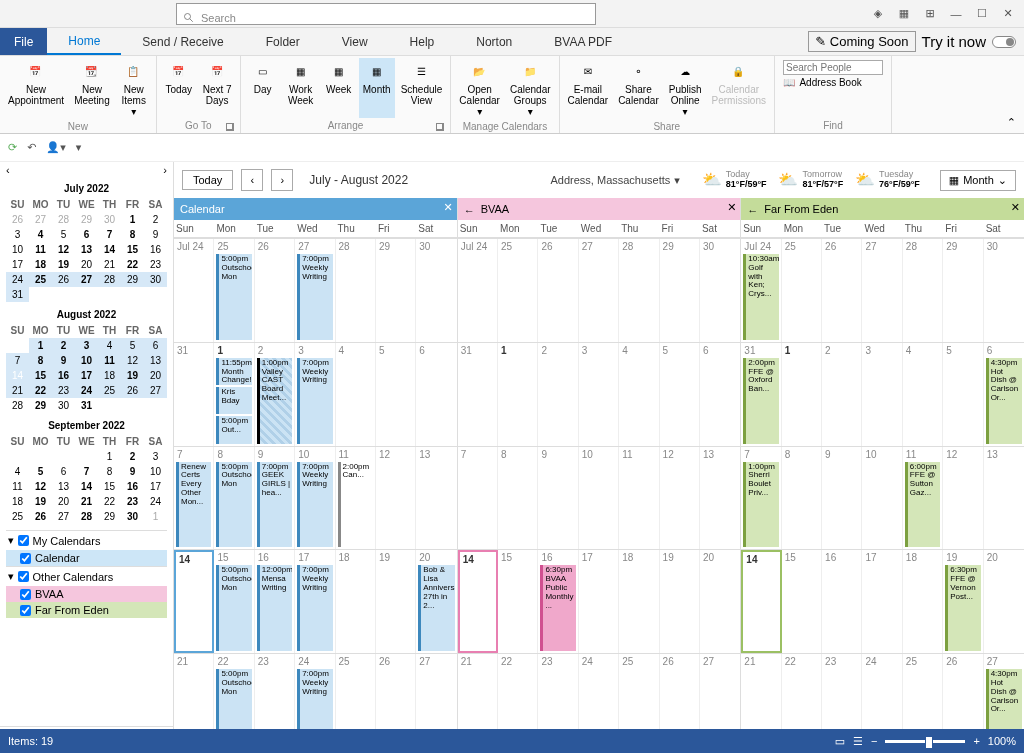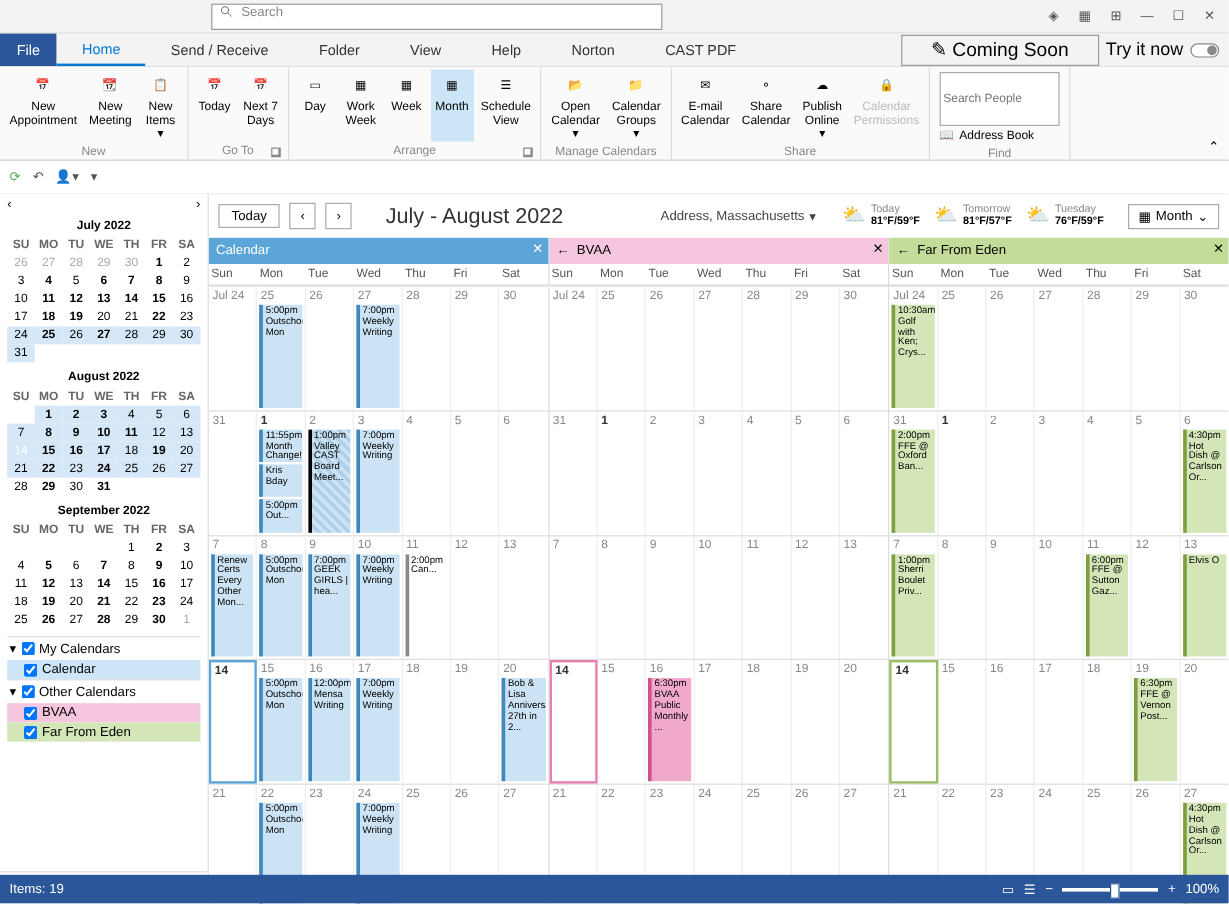--- a/index.html
+++ b/index.html
@@ -1,40 +1,40 @@
 <!DOCTYPE html>
 <html><head>
 <meta charset="utf-8">
 <style>
 *{box-sizing:border-box;margin:0;padding:0;font-family:'Segoe UI',Arial,sans-serif}
 body{width:1024px;height:753px;background:#fff;font-size:11px;overflow:hidden;position:relative}
 .titlebar{height:28px;background:#f3f3f3;display:flex;align-items:center;border-bottom:1px solid #ddd}
-.searchbox{margin-left:176px;width:376px;height:22px;border:1px solid #999;display:flex;align-items:flex-start;padding:0 6px;background:#fff}
+.searchbox{margin-left:176px;width:420px;height:22px;border:1px solid #999;display:flex;align-items:flex-end;padding:0 6px;background:#fff}
 .searchbox svg{width:12px;height:12px;margin-right:6px}
 .winctrls{margin-left:auto;display:flex;align-items:center;gap:2px;padding-right:4px}
 .winctrls .ic{width:24px;height:24px;display:flex;align-items:center;justify-content:center;color:#555}
 .tabbar{height:28px;display:flex;align-items:center;background:#f3f3f3;border-bottom:1px solid #ddd;font-size:12px}
 .filetab{background:#2b579a;color:#fff;padding:13px 14px;height:100%;display:flex;align-items:center}
 .tab{padding:5px 21px;color:#333;cursor:pointer}
 .tab.active{color:#0078d4;border-bottom:2px solid #0078d4}
 .tb-right{margin-left:auto;display:flex;align-items:center;gap:6px;padding-right:8px}
-.coming{border:1px solid #999;padding:2px 24px;font-size:16px}
+.coming{border:1px solid #999;padding:2px 6px;font-size:13px}
 .tryit{font-size:15px}
 .toggle{display:inline-block;width:24px;height:12px;border:1px solid #888;border-radius:6px;position:relative;background:#fff}
 .toggle::after{content:'';position:absolute;right:1px;top:1px;width:8px;height:8px;background:#888;border-radius:50%}
 .ribbon{height:78px;background:#fafafa;border-bottom:1px solid #ccc;display:flex;position:relative}
 .rgroup{border-right:1px solid #ddd;display:flex;flex-direction:column;align-items:center;padding:2px 4px 0}
 .rbtns{display:flex;gap:2px;flex:1}
 .rbtn{display:flex;flex-direction:column;align-items:center;justify-content:flex-start;padding:2px 4px;min-width:36px;cursor:pointer;font-size:10px;text-align:center;line-height:1.1}
 .rbtn .ric{width:22px;height:22px;margin-bottom:2px;display:flex;align-items:center;justify-content:center}
 .rbtn.sel{background:#cde6f7}
 .rlabel{font-size:10px;color:#888;padding:2px 0;width:100%;text-align:center;position:relative}
 .rlabel .dlg{position:absolute;right:2px;bottom:2px;width:8px;height:8px;border:1px solid #888;border-right:2px solid #888;border-bottom:2px solid #888}
 .searchppl{display:flex;flex-direction:column;gap:2px;padding:2px 4px}
-.searchppl input{width:100px;font-size:10px;padding:16px 2px;border:1px solid #aaa}
+.searchppl input{width:100px;font-size:10px;padding:1px 2px;border:1px solid #aaa}
 .addrbook{font-size:10px;display:flex;align-items:center;gap:4px;cursor:pointer}
 .chev{margin-left:auto;padding:4px 8px;align-self:flex-end}
 .qat{height:28px;display:flex;align-items:center;gap:10px;padding:0 8px;border-bottom:1px solid #eee}
 .qat .ic{color:#555}
 .main{display:flex;height:595px}
 .sidebar{width:174px;border-right:1px solid #ddd;display:flex;flex-direction:column;background:#fff}
 .navhdr{display:flex;justify-content:space-between;padding:2px 6px}
 .minical{padding:2px 6px}
 .mcmonth{text-align:center;font-weight:bold;font-size:10px;padding:3px 0}
 .mcgrid{display:grid;grid-template-columns:repeat(7,1fr);text-align:center;font-size:10px}
@@ -50,21 +50,21 @@
 .ctitem{display:flex;align-items:center;gap:4px;padding:2px 2px 2px 14px}
 .ctitem.blue{background:#cde6f7}
 .ctitem.pink{background:#f5c6dd}
 .ctitem.green{background:#d4e6b8}
 .navbar{display:flex;gap:14px;padding:6px 10px;border-top:1px solid #ddd}
 .navbar .ic{width:18px;height:18px;color:#555}
 .content{flex:1;display:flex;flex-direction:column;overflow:hidden}
 .calhdr{height:36px;display:flex;align-items:center;padding:0 8px;gap:8px}
 .todaybtn{border:1px solid #aaa;padding:3px 10px;font-size:11px;cursor:pointer}
 .arrbtn{border:1px solid #aaa;width:22px;height:22px;display:flex;align-items:center;justify-content:center;cursor:pointer}
-.rangetitle{font-size:18px;color:#333;margin-left:20px}
+.rangetitle{font-size:12px;color:#333;margin-left:8px}
 .loc{margin-left:auto;font-size:11px;color:#444;display:flex;align-items:center;gap:4px}
 .weather{display:flex;gap:12px;margin-left:14px;font-size:9px;line-height:1.1}
 .wday{display:flex;align-items:center;gap:4px}
 .wic{font-size:16px}
 .monthbtn{border:1px solid #aaa;padding:3px 8px;margin-left:12px;font-size:11px;display:flex;align-items:center;gap:4px}
 .calcols{flex:1;display:flex;overflow:hidden}
 .calcol{flex:1;display:flex;flex-direction:column;border-left:1px solid #ddd;min-width:0}
 .calcol:first-child{border-left:none}
 .colhdr{height:22px;display:flex;align-items:center;padding:0 6px;font-size:11px;position:relative}
 .colhdr.blue{background:#5ba5d8;color:#fff}
@@ -118,21 +118,21 @@
 </div>
 
 <div class="tabbar">
   <div class="filetab">File</div>
   <div class="tab active">Home</div>
   <div class="tab">Send / Receive</div>
   <div class="tab">Folder</div>
   <div class="tab">View</div>
   <div class="tab">Help</div>
   <div class="tab">Norton</div>
-  <div class="tab">CAST PDF</div>
+  <div class="tab">BVAA PDF</div>
   <div class="tb-right">
     <span class="coming">✎ <span>Coming Soon</span></span>
     <span class="tryit">Try it now</span>
     <span class="toggle"></span>
   </div>
 </div>
 
 <div class="ribbon">
   <div class="rgroup">
     <div class="rbtns">
@@ -820,21 +820,20 @@
               </div>
               <div class="dcell">
                 <div class="dnum">11</div>
                 <div class="evt green">6:00pm FFE @ Sutton Gaz...</div>
               </div>
               <div class="dcell">
                 <div class="dnum">12</div>
               </div>
               <div class="dcell">
                 <div class="dnum">13</div>
-                <div class="evt green">Elvis O</div>
               </div>
             </div>
             <div class="weekrow">
               <div class="dcell today green">
                 <div class="dnum bold">14</div>
               </div>
               <div class="dcell">
                 <div class="dnum">15</div>
               </div>
               <div class="dcell">

